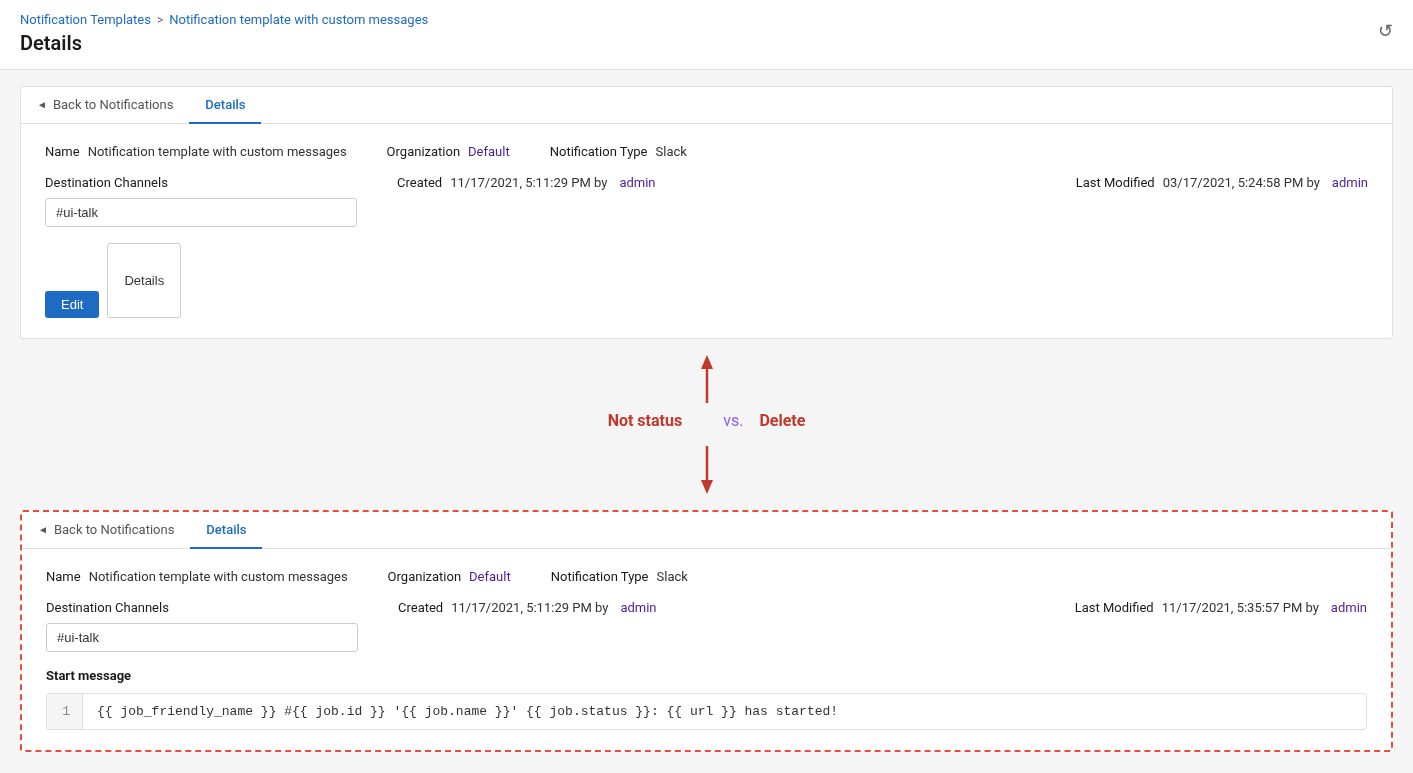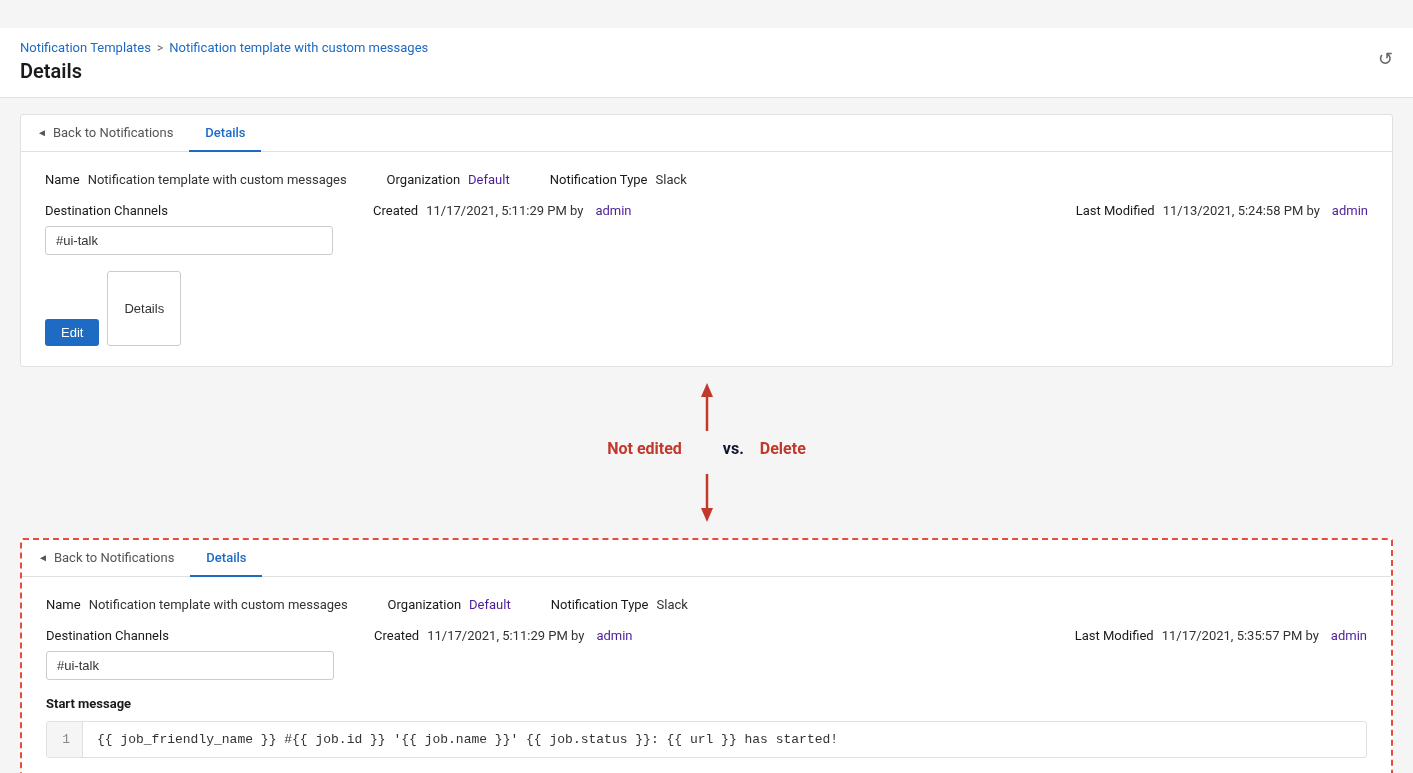--- a/index.html
+++ b/index.html
@@ -48,21 +48,20 @@
       position: absolute;
       right: 20px;
       top: 20px;
       color: #666;
       cursor: pointer;
       font-size: 18px;
     }
 
     .page-header-wrap {
       position: relative;
-      margin-top: 28px;
     }
 
     .content-area {
       padding: 16px 20px;
       display: flex;
       flex-direction: column;
       gap: 16px;
     }
 
     .card {
@@ -138,21 +137,21 @@
       display: flex;
       flex-direction: column;
       gap: 8px;
     }
 
     .text-input {
       border: 1px solid #ccc;
       border-radius: 3px;
       padding: 6px 10px;
       font-size: 13px;
-      width: 288px;
+      width: 312px;
       color: #333;
       background: #fff;
     }
 
     .buttons-row {
       display: flex;
       gap: 8px;
       margin-top: 8px;
     }
 
@@ -178,22 +177,22 @@
       cursor: pointer;
     }
 
     .comparison-label {
       color: #c0392b;
       font-weight: 700;
       font-size: 16px;
     }
 
     .vs-label {
-      color: #0f172a;
-      font-weight: 700;
+      color: #8b5cf6;
+      font-weight: 400;
       font-size: 16px;
       margin-left: 25px;
     }
 
     .dashed-card {
       border: 2px dashed #e74c3c;
       border-radius: 3px;
       background: #fff;
     }
 
@@ -294,39 +293,39 @@
             <span class="label">Created</span>
             <span class="value">11/17/2021, 5:11:29 PM by</span>
             <a class="value-link" style="margin-left:4px;">admin</a>
           </div>
           <div style="width:320px;"></div>
         </div>
 
         <div style="display:flex; flex-direction:column; gap:12px; margin-left:auto;">
           <div class="detail-row">
             <span class="label">Last Modified</span>
-            <span class="value">11/13/2021, 5:24:58 PM by</span>
+            <span class="value">03/17/2021, 5:24:58 PM by</span>
             <a class="value-link" style="margin-left:4px;">admin</a>
           </div>
         </div>
       </div>
     </div>
   </div>
 
   <div style="display:flex; flex-direction:column; align-items:center; gap:4px;">
 
     <div style="display:flex; justify-content:center; padding-bottom:4px;">
       <svg width="24" height="48" viewBox="0 0 24 48">
         <line x1="12" y1="48" x2="12" y2="8" stroke="#c0392b" stroke-width="2.5"></line>
         <polygon points="12,0 6,14 18,14" fill="#c0392b"></polygon>
       </svg>
     </div>
 
     <div class="label-row">
-      <span class="comparison-label">Not edited</span>
+      <span class="comparison-label">Not status</span>
       <span class="vs-label">vs.</span>
       <span class="comparison-label">Delete</span>
     </div>
 
     <div style="display:flex; justify-content:center; padding-top:4px;">
       <svg width="24" height="48" viewBox="0 0 24 48">
         <line x1="12" y1="0" x2="12" y2="40" stroke="#c0392b" stroke-width="2.5"></line>
         <polygon points="12,48 6,34 18,34" fill="#c0392b"></polygon>
       </svg>
     </div>

